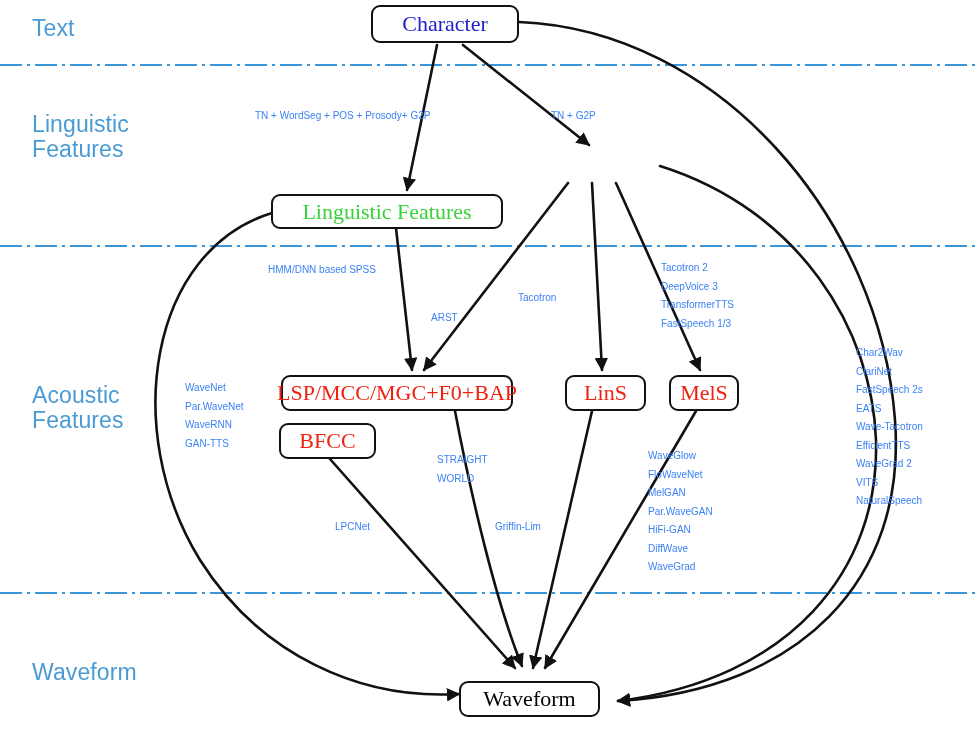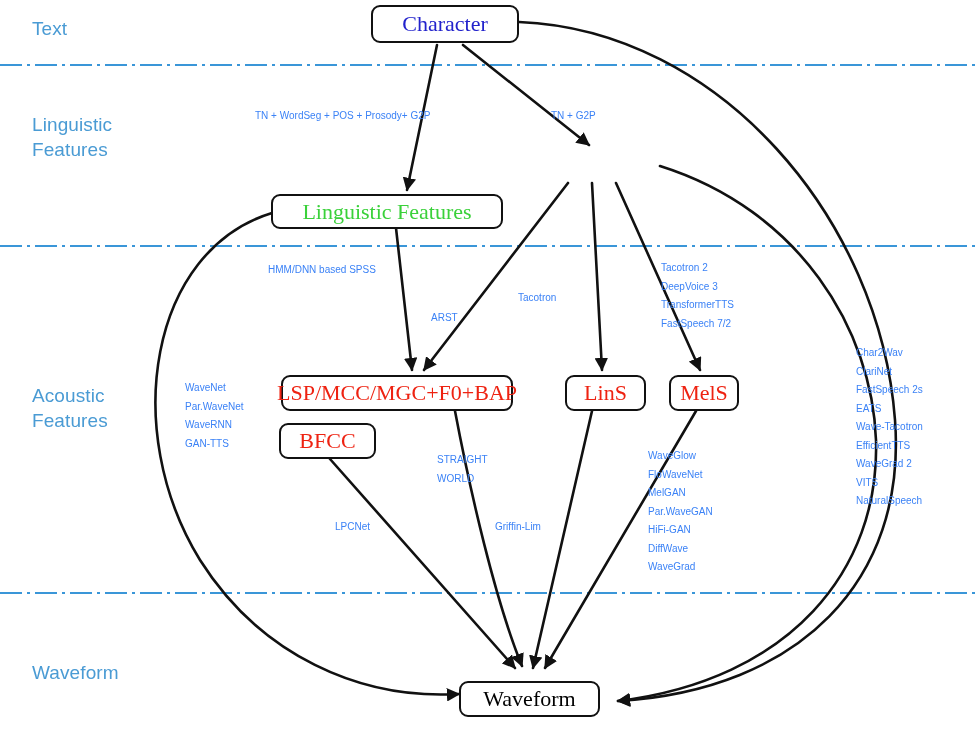--- a/index.html
+++ b/index.html
@@ -23,21 +23,21 @@
     top: 0;
     width: 977px;
     height: 734px;
     pointer-events: none;
   }
   
   .stage-label {
     position: absolute;
     color: #4a9bd4;
     font-family: "Liberation Sans", sans-serif;
-    font-size: 19px;
+    font-size: 23px;
     line-height: 25px;
     white-space: pre-line;
     letter-spacing: 0.1px;
   }
   
   .node {
     position: absolute;
     box-sizing: border-box;
     border: 2.4px solid #111111;
     border-radius: 9px;
@@ -145,21 +145,21 @@
 
   <div class="etext" style="left:268px; top:261px;">HMM/DNN based SPSS</div>
 
   <div class="etext" style="left:424px; top:309px;margin-left:7px;">ARST</div>
 
   <div class="etext" style="left:518px; top:289px;">Tacotron</div>
 
   <div class="etext" style="left:661px; top:259px;">Tacotron 2
 DeepVoice 3
 TransformerTTS
-FastSpeech 7/2</div>
+FastSpeech 1/3</div>
 
   <div class="etext" style="left:185px; top:379px;">WaveNet
 Par.WaveNet
 WaveRNN
 GAN-TTS</div>
 
   <div class="etext" style="left:437px; top:451px;">STRAIGHT
 WORLD</div>
 
   <div class="etext" style="left:335px; top:518px;">LPCNet</div>

